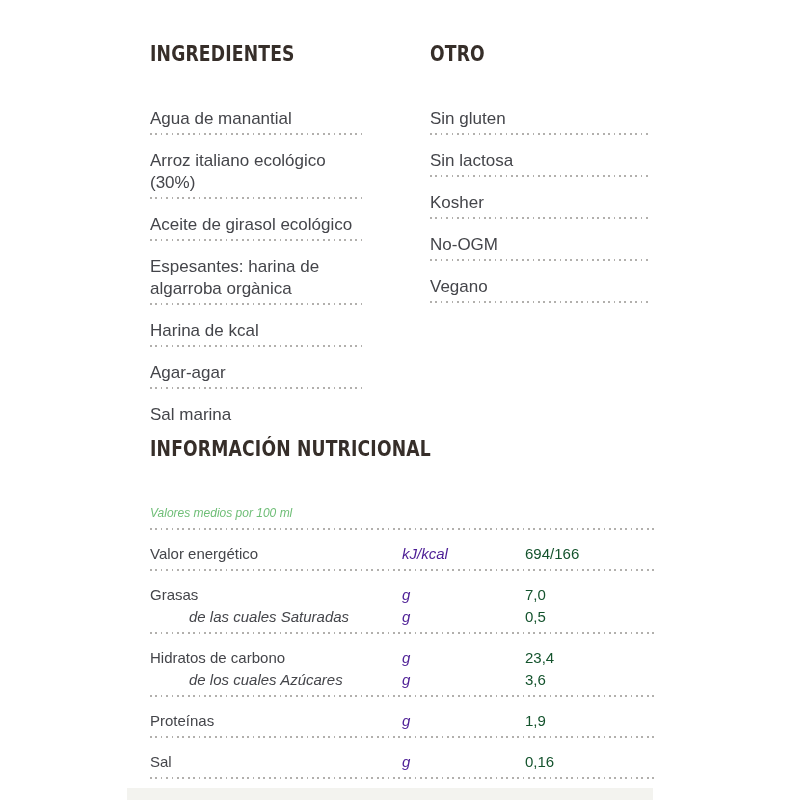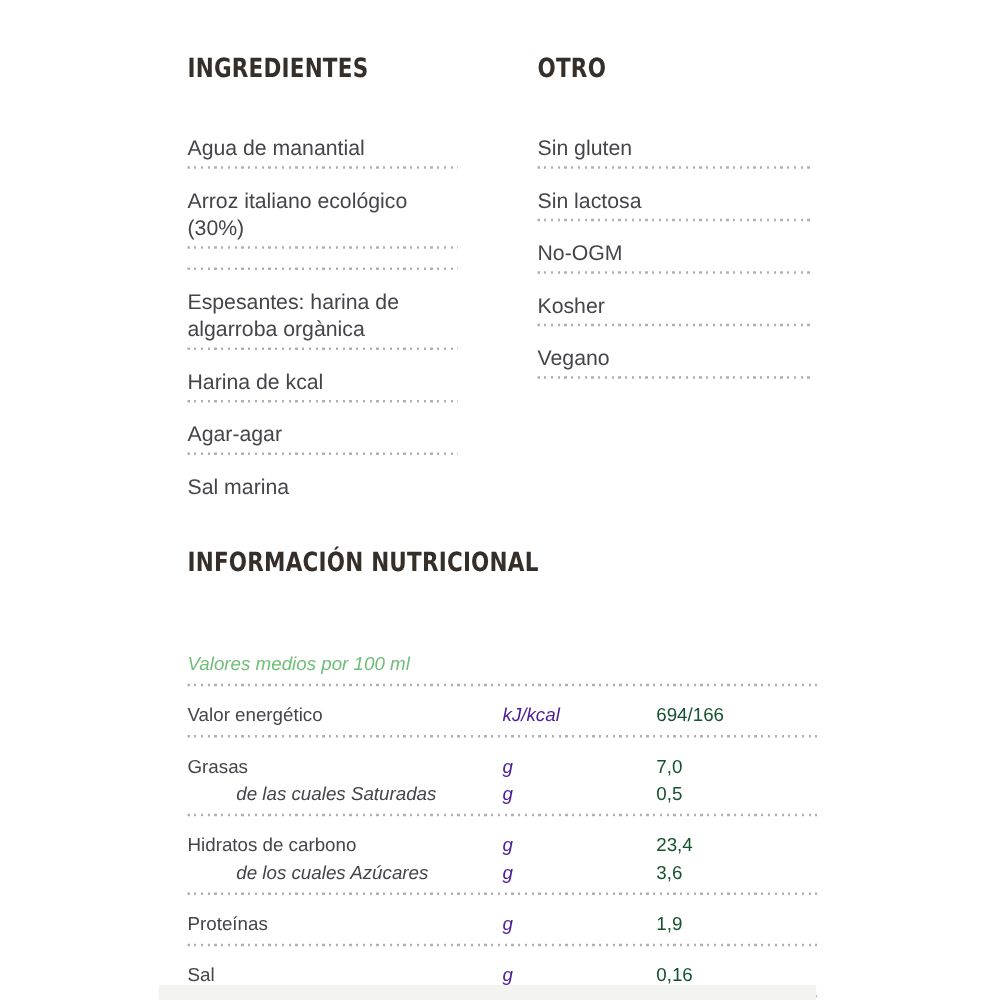--- a/index.html
+++ b/index.html
@@ -36,22 +36,22 @@
   }
   .dots {
     height: 2px;
     margin-top: 3px;
     background: repeating-linear-gradient(to right,
       #b2b0ad 0px, #b2b0ad 1.7px, transparent 1.7px, transparent 5.4px);
   }
 
   .nutrition { position: absolute; left: 150px; top: 437px; width: 505px; }
   .nutrition-subtitle {
-    margin-top: 63px;
-    font-size: 15px;
+    margin-top: 44px;
+    font-size: 12px;
     line-height: 16px;
     font-style: italic;
     color: #6fbe77;
   }
   .table-top-sep { margin-top: 7px; }
   .ngroup { padding-top: 13px; }
   .ngroup .dots { margin-top: 4px; }
   .nline { position: relative; line-height: 22px; font-size: 15px; }
   .nline .lbl { display: inline-block; color: #44454a; }
   .nline .unit { position: absolute; left: 252px; top: 0; color: #4c1d95; font-style: italic; }
@@ -77,20 +77,21 @@
     <div class="items">
       <div class="item">
         <div class="item-label">Agua de manantial</div>
         <div class="dots"></div>
       </div>
       <div class="item">
         <div class="item-label">Arroz italiano ecológico (30%)</div>
         <div class="dots"></div>
       </div>
       <div class="item">
+        <div class="item-label">Aceite de girasol ecológico</div>
         <div class="dots"></div>
       </div>
       <div class="item">
         <div class="item-label">Espesantes: harina de algarroba orgànica</div>
         <div class="dots"></div>
       </div>
       <div class="item">
         <div class="item-label">Harina de kcal</div>
         <div class="dots"></div>
       </div>
@@ -110,25 +111,25 @@
     <div class="items">
       <div class="item">
         <div class="item-label">Sin gluten</div>
         <div class="dots"></div>
       </div>
       <div class="item">
         <div class="item-label">Sin lactosa</div>
         <div class="dots"></div>
       </div>
       <div class="item">
+        <div class="item-label">Kosher</div>
+        <div class="dots"></div>
+      </div>
+      <div class="item">
         <div class="item-label">No-OGM</div>
-        <div class="dots"></div>
-      </div>
-      <div class="item">
-        <div class="item-label">Kosher</div>
         <div class="dots"></div>
       </div>
       <div class="item">
         <div class="item-label">Vegano</div>
         <div class="dots"></div>
       </div>
     </div>
   </section>
 
   <section class="nutrition">

